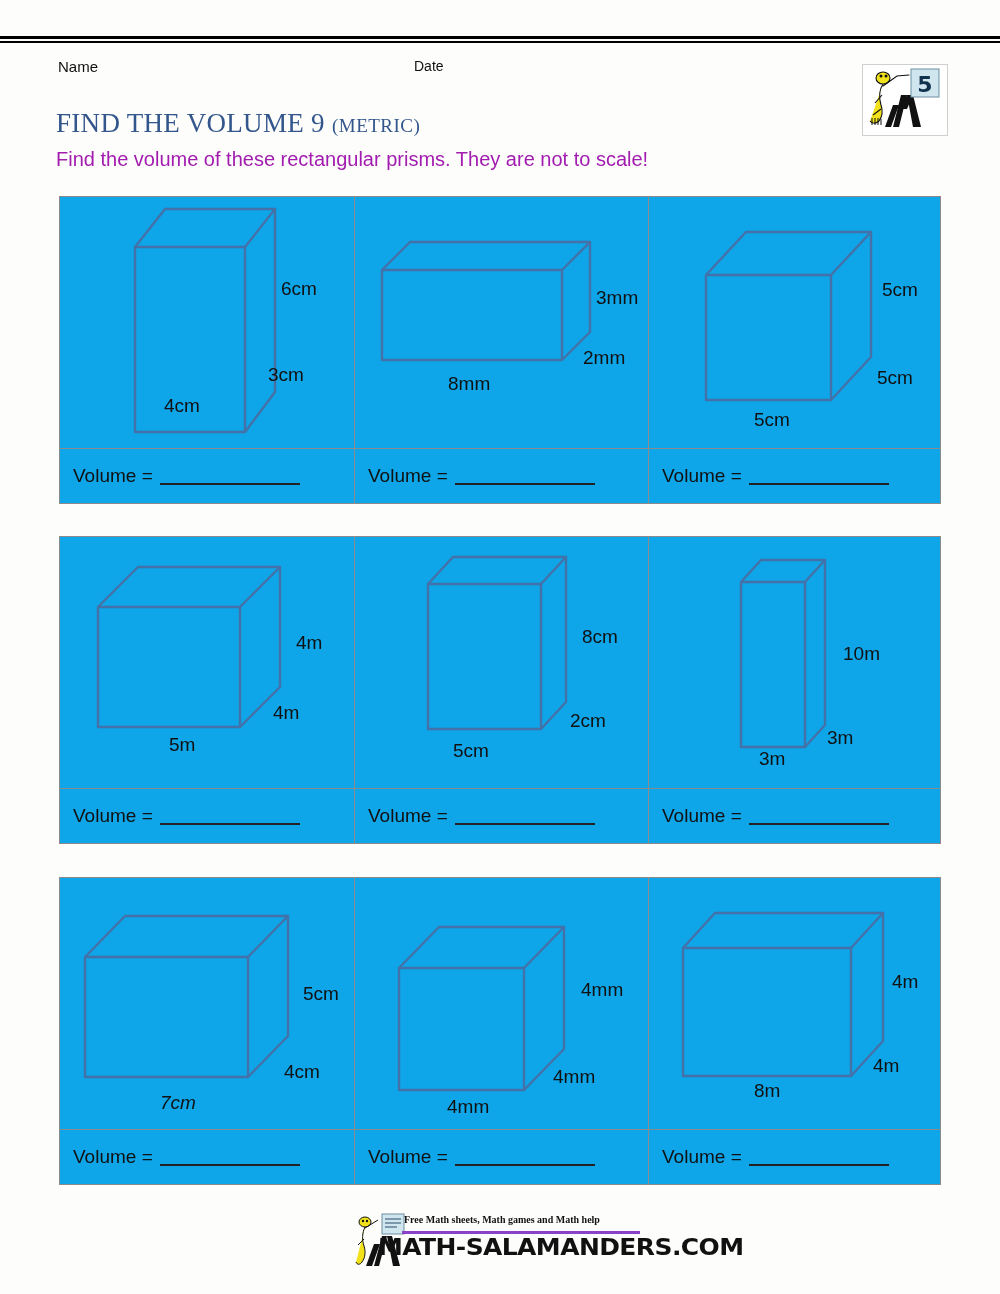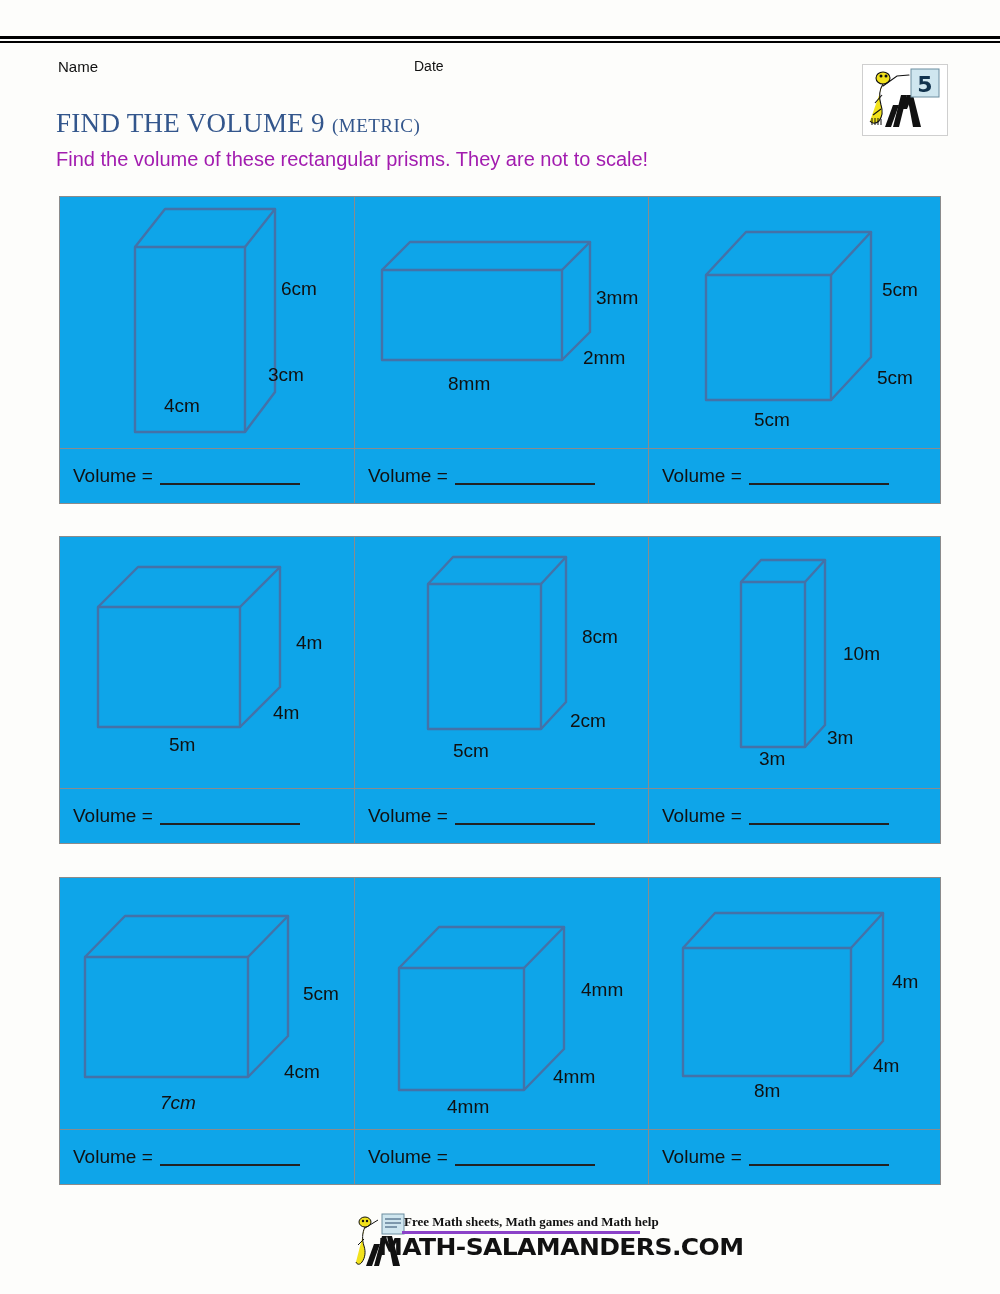--- a/index.html
+++ b/index.html
@@ -164,21 +164,21 @@
     left: 352px;
     top: 1212px;
     width: 300px;
     height: 62px;
   }
   .footer-tag {
     position: absolute;
     left: 52px;
     top: 2px;
     font-family: "Liberation Serif", serif;
-    font-size: 13px;
+    font-size: 10px;
     font-weight: bold;
     color: #111;
     white-space: nowrap;
   }
   .footer-underline {
     position: absolute;
     left: 50px;
     top: 19px;
     width: 238px;
     height: 3px;

